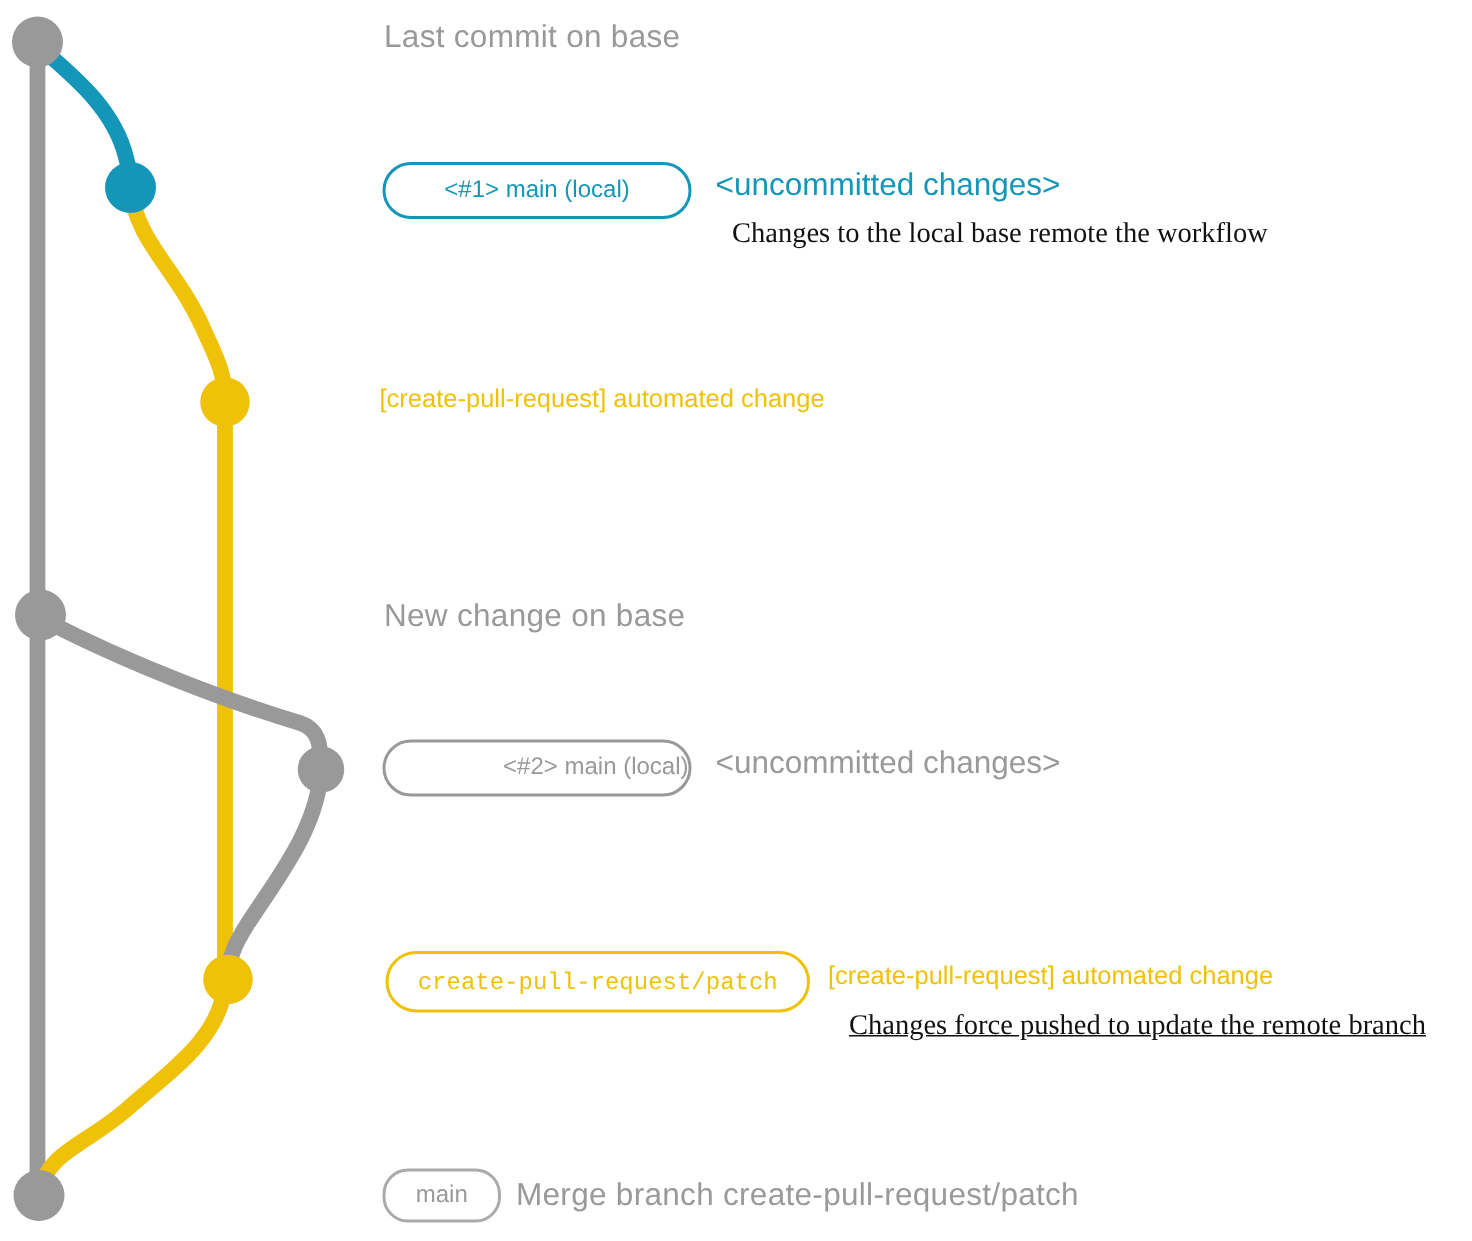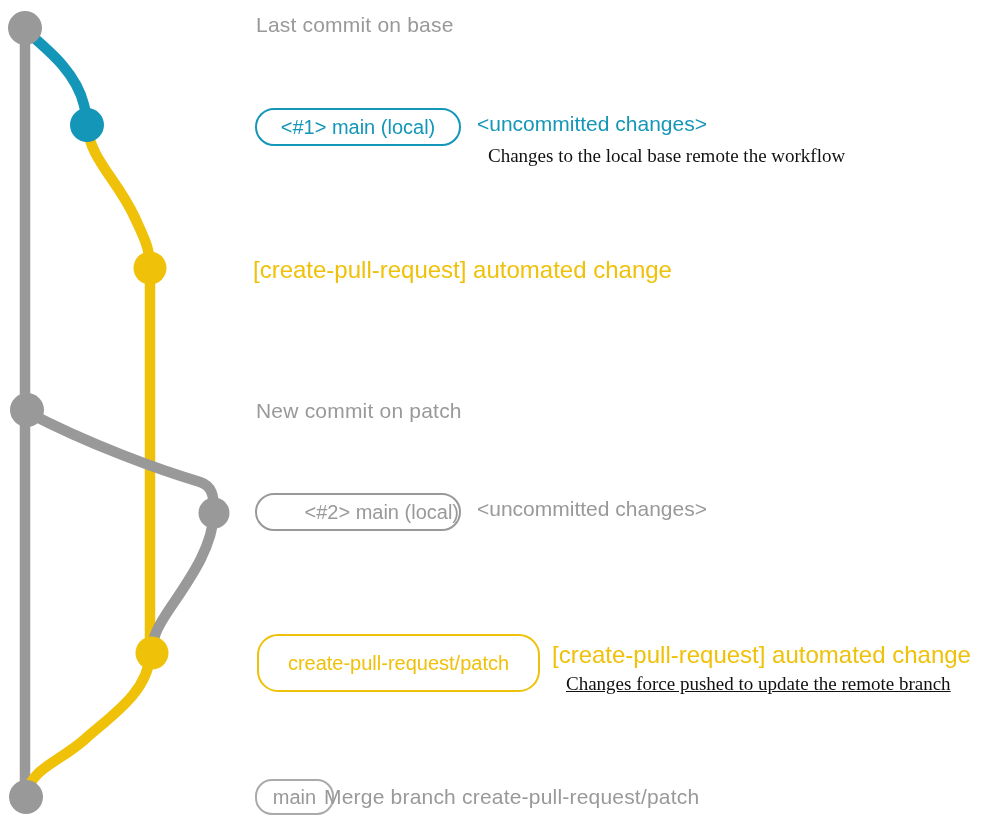--- a/index.html
+++ b/index.html
@@ -32,41 +32,41 @@
 
   .caption {
     font-size: 21px;
     color: var(--gray);
     letter-spacing: 0.2px;
     white-space: nowrap;
     text-align: center;
   }
   .heading-blue   { font-size: 21px; color: var(--blue);   white-space: nowrap; }
   .heading-gray   { font-size: 21px; color: var(--gray);   white-space: nowrap; }
-  .heading-yellow { font-size: 24px; color: var(--yellow); white-space: nowrap; }
+  .heading-yellow { font-size: 17px; color: var(--yellow); white-space: nowrap; }
   .desc {
     font-family: "Liberation Serif", serif;
     font-size: 19px;
     color: var(--ink);
     white-space: nowrap;
   }
   .badge {
     display: flex;
     align-items: center;
     justify-content: center;
     height: 38px;
     border-radius: 19px;
     border: 2px solid;
-    font-size: 20px;
+    font-size: 16px;
     white-space: nowrap;
     background: var(--bg);
   }
   .badge-blue   { color: var(--blue);   border-color: var(--blue);   width: 206px; }
   .badge-gray   { color: var(--gray);   border-color: var(--gray);   width: 206px; justify-content: flex-end; }
-  .badge-yellow { color: var(--yellow); border-color: var(--yellow); width: 283px; height: 58px; border-radius: 21px; }
+  .badge-yellow { color: var(--yellow); border-color: var(--yellow); width: 283px; height: 41px; border-radius: 21px; font-family: Liberation Mono, monospace; }
   .badge-main   { color: var(--gray);   border-color: #aaaaaa;       width: 79px; height: 36px; border-radius: 17px; }
 </style>
 </head>
 <body>
 
 <div id="canvas">
 
   <svg id="graph-svg" width="260" height="827" viewBox="0 0 260 827">
 
     <path class="branch stroke-gray" d="M25 28 V797"></path>
@@ -92,31 +92,31 @@
   <div class="abs caption" style="left:256px; top:13px;">Last commit on base</div>
 
   <div class="abs badge badge-blue" style="left:255px; top:108px;">
     <span>&lt;#1&gt; main (local)</span>
   </div>
   <div class="abs heading-blue" style="left:477px; top:112px;">&lt;uncommitted changes&gt;</div>
   <div class="abs desc" style="left:488px; top:145px;">Changes to the local base remote the workflow</div>
 
   <div class="abs heading-yellow" style="left:253px; top:256px;">[create-pull-request] automated change</div>
 
-  <div class="abs caption" style="left:256px; top:399px;">New commit on patch</div>
+  <div class="abs caption" style="left:256px; top:399px;">New change on base</div>
 
   <div class="abs badge badge-gray" style="left:255px; top:493px;">
     <span>&lt;#2&gt; main (local)</span>
   </div>
   <div class="abs heading-gray" style="left:477px; top:497px;">&lt;uncommitted changes&gt;</div>
 
   <div class="abs badge badge-yellow" style="left:257px; top:634px;">
     <span>create-pull-request/patch</span>
   </div>
   <div class="abs heading-yellow" style="left:552px; top:641px;">[create-pull-request] automated change</div>
   <div class="abs desc" style="left:566px; top:673px;text-decoration:underline;">Changes force pushed to update the remote branch</div>
 
   <div class="abs badge badge-main" style="left:255px; top:779px;">
     <span>main</span>
   </div>
-  <div class="abs caption" style="left:324px; top:785px;">Merge branch create-pull-request/patch</div>
+  <div class="abs caption" style="left:344px; top:785px;">Merge branch create-pull-request/patch</div>
 
 </div>
 
 </body></html>

